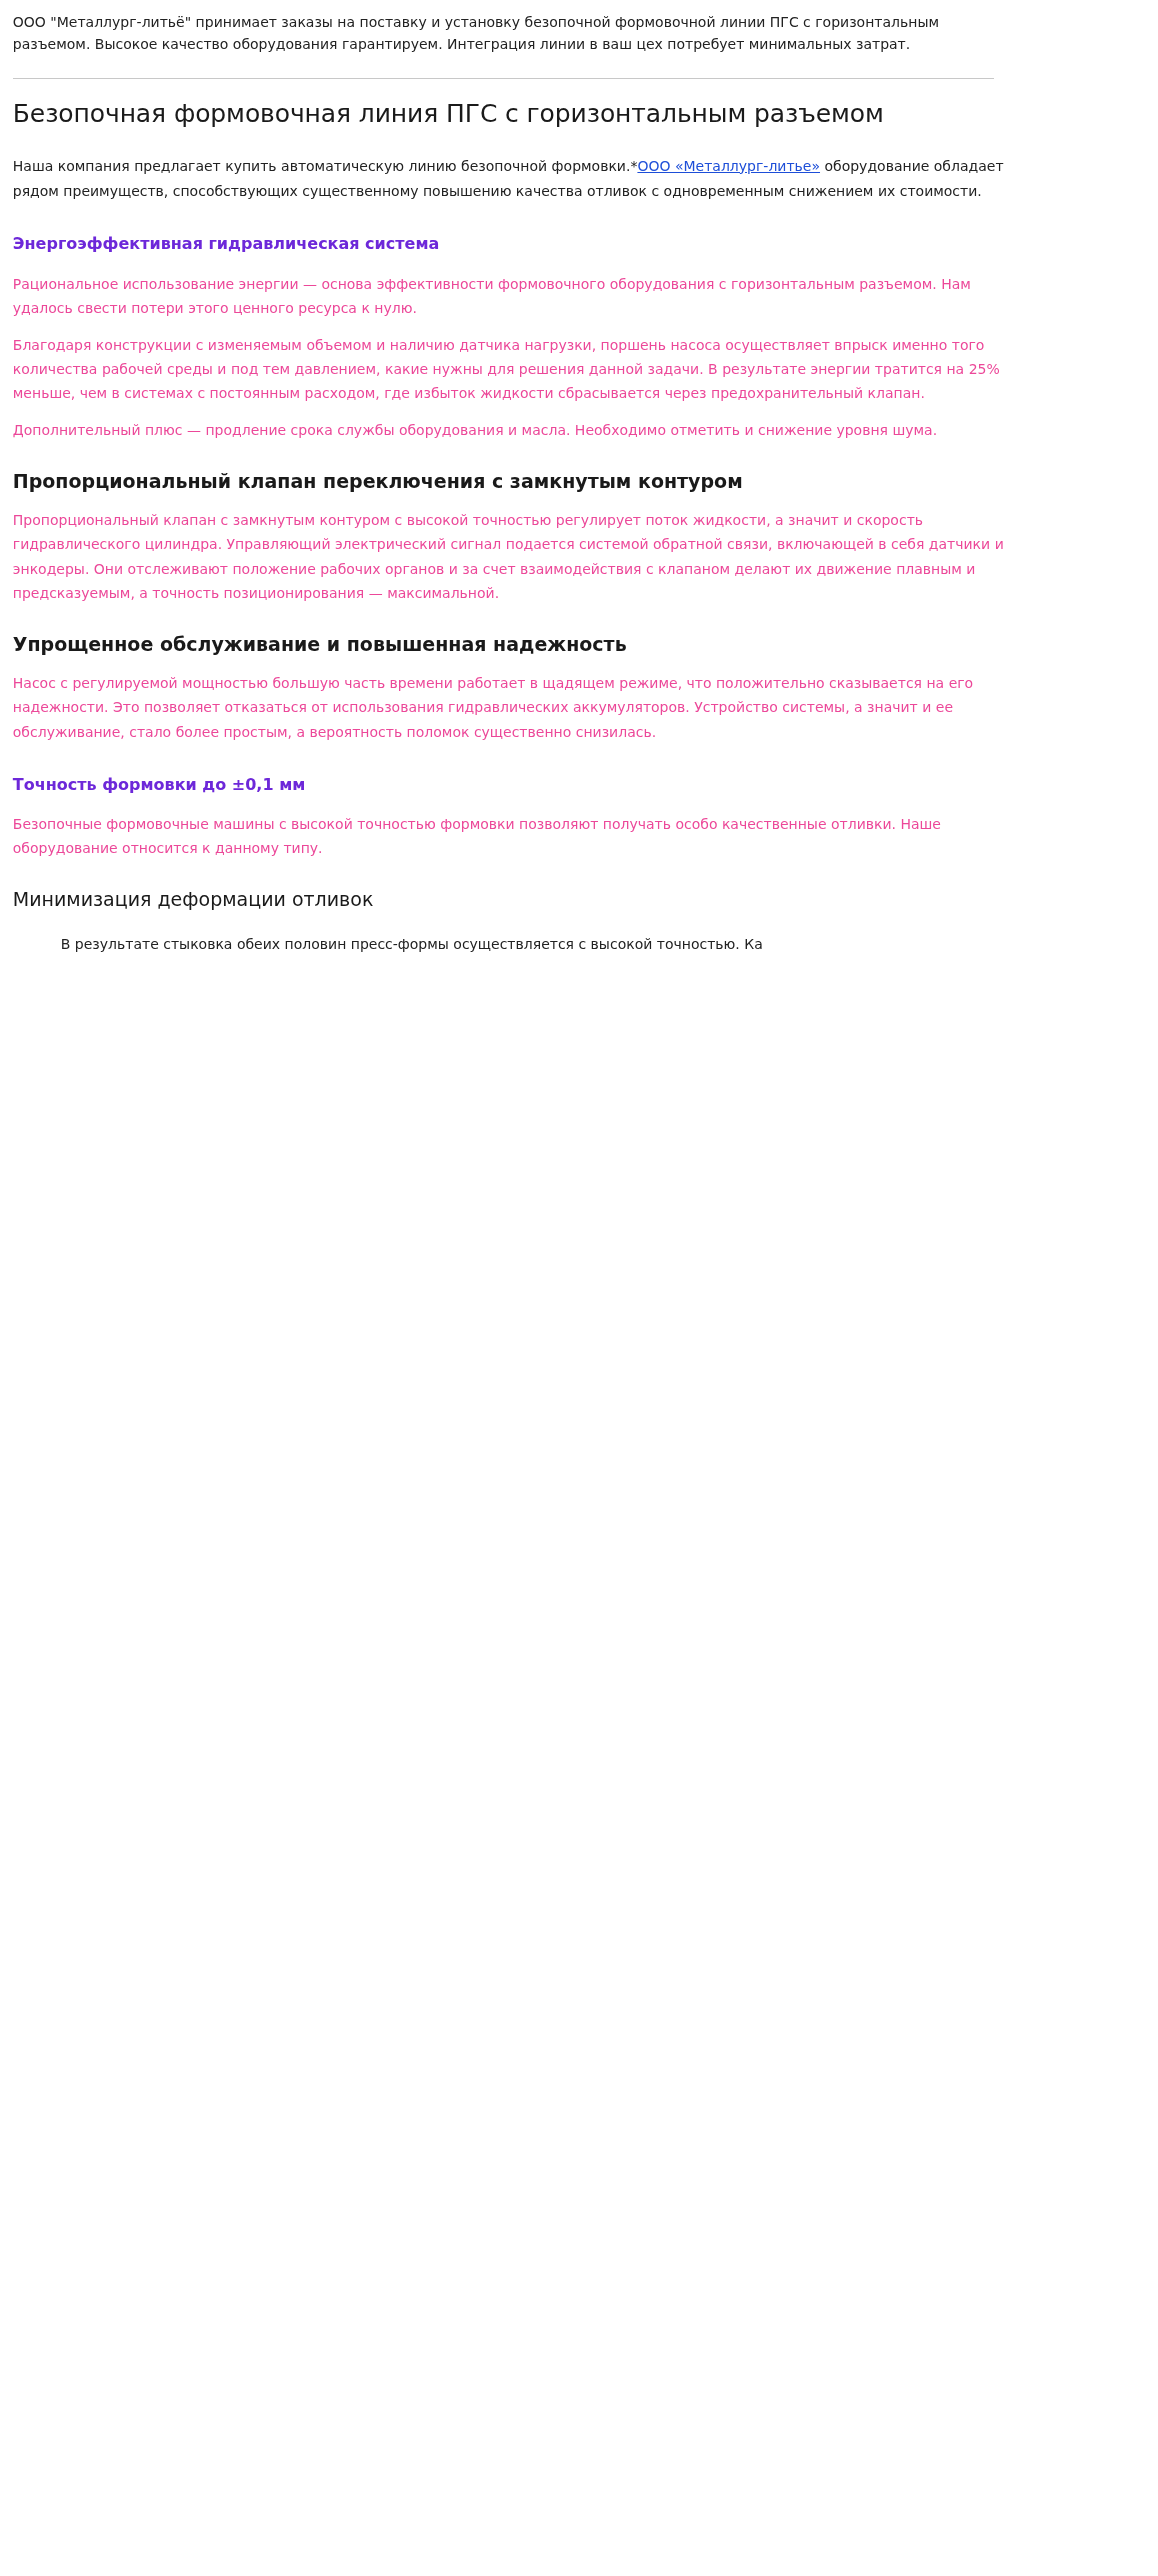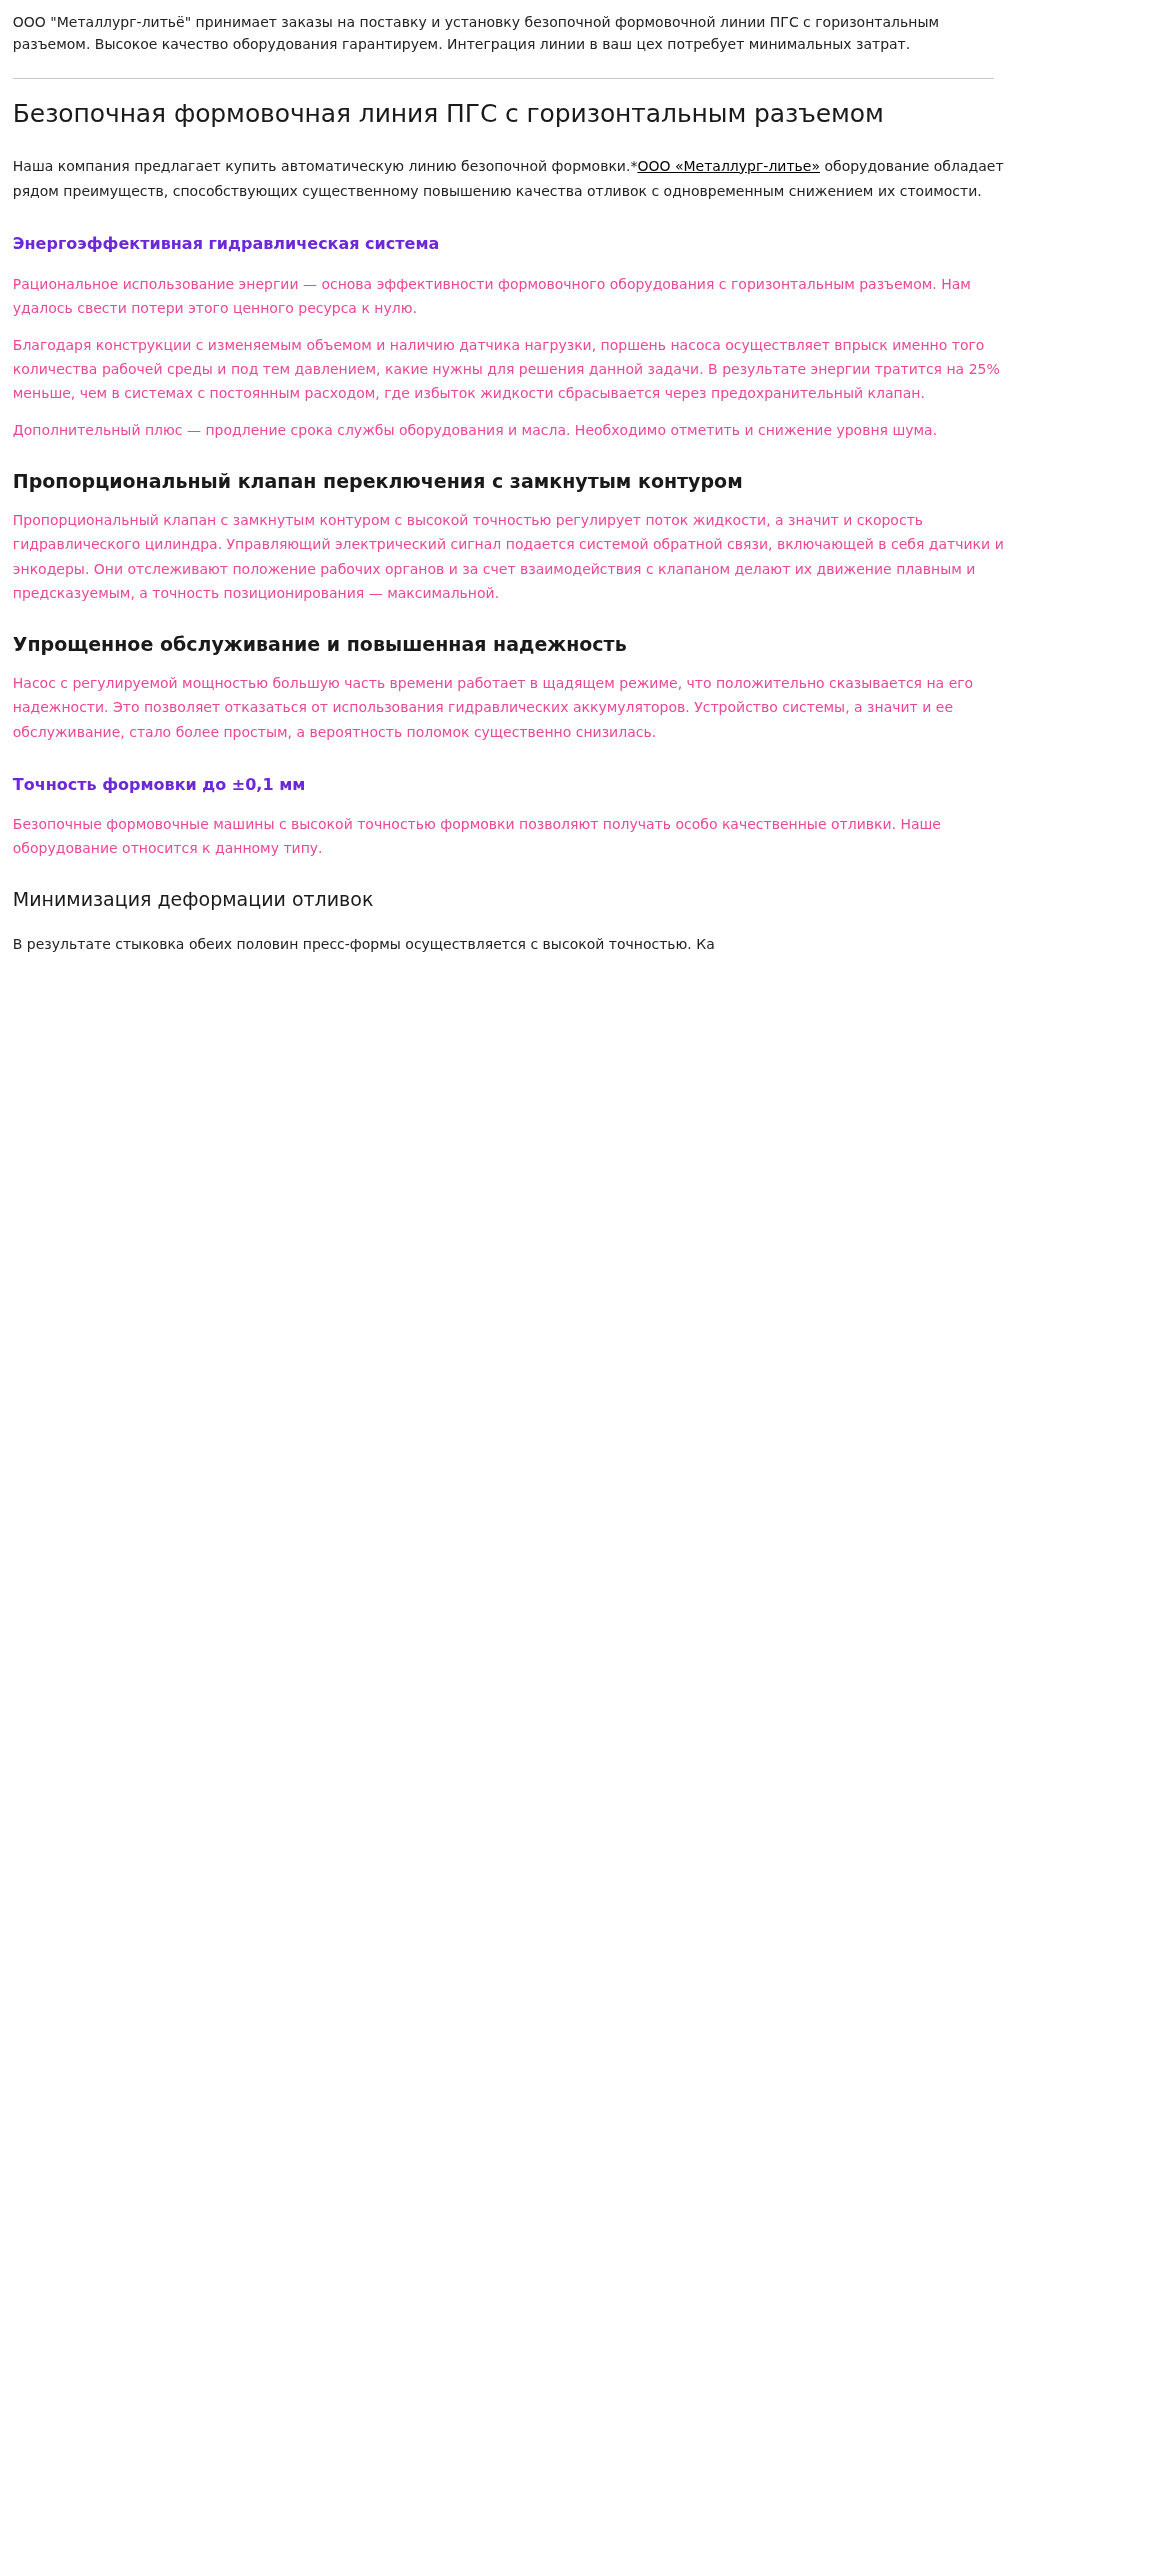--- a/index.html
+++ b/index.html
@@ -70,21 +70,21 @@
     max-width: 994px;
   }
   p.lead {
     font-size: 14px;
     line-height: 1.78;
     color: #222222;
     margin: 0 0 9px 0;
     max-width: 994px;
   }
   a.link {
-    color: #000000;
+    color: #1d4ed8;
     text-decoration: underline;
   }
   ul.bullets {
     margin: 14.6px 0 16.4px 0;
     padding-left: 31px;
     list-style: none;
   }
   ul.bullets li {
     font-size: 13.7px;
     line-height: 1.95;
@@ -100,20 +100,21 @@
     width: 5.5px;
     height: 5.5px;
     background: #222222;
   }
   .tail {
     font-size: 14px;
     line-height: 1.72;
     color: #222222;
     margin-top: 20px;
     max-width: 1022px;
+    margin-left: 48px;
   }
 </style>
 </head>
 <body>
 
 <div class="page">
 
   <p class="intro">ООО "Металлург-литьё" принимает заказы на поставку и установку безопочной формовочной линии ПГС с горизонтальным разъемом. Высокое качество оборудования гарантируем. Интеграция линии в ваш цех потребует минимальных затрат.</p>
 
   <hr class="divider">

